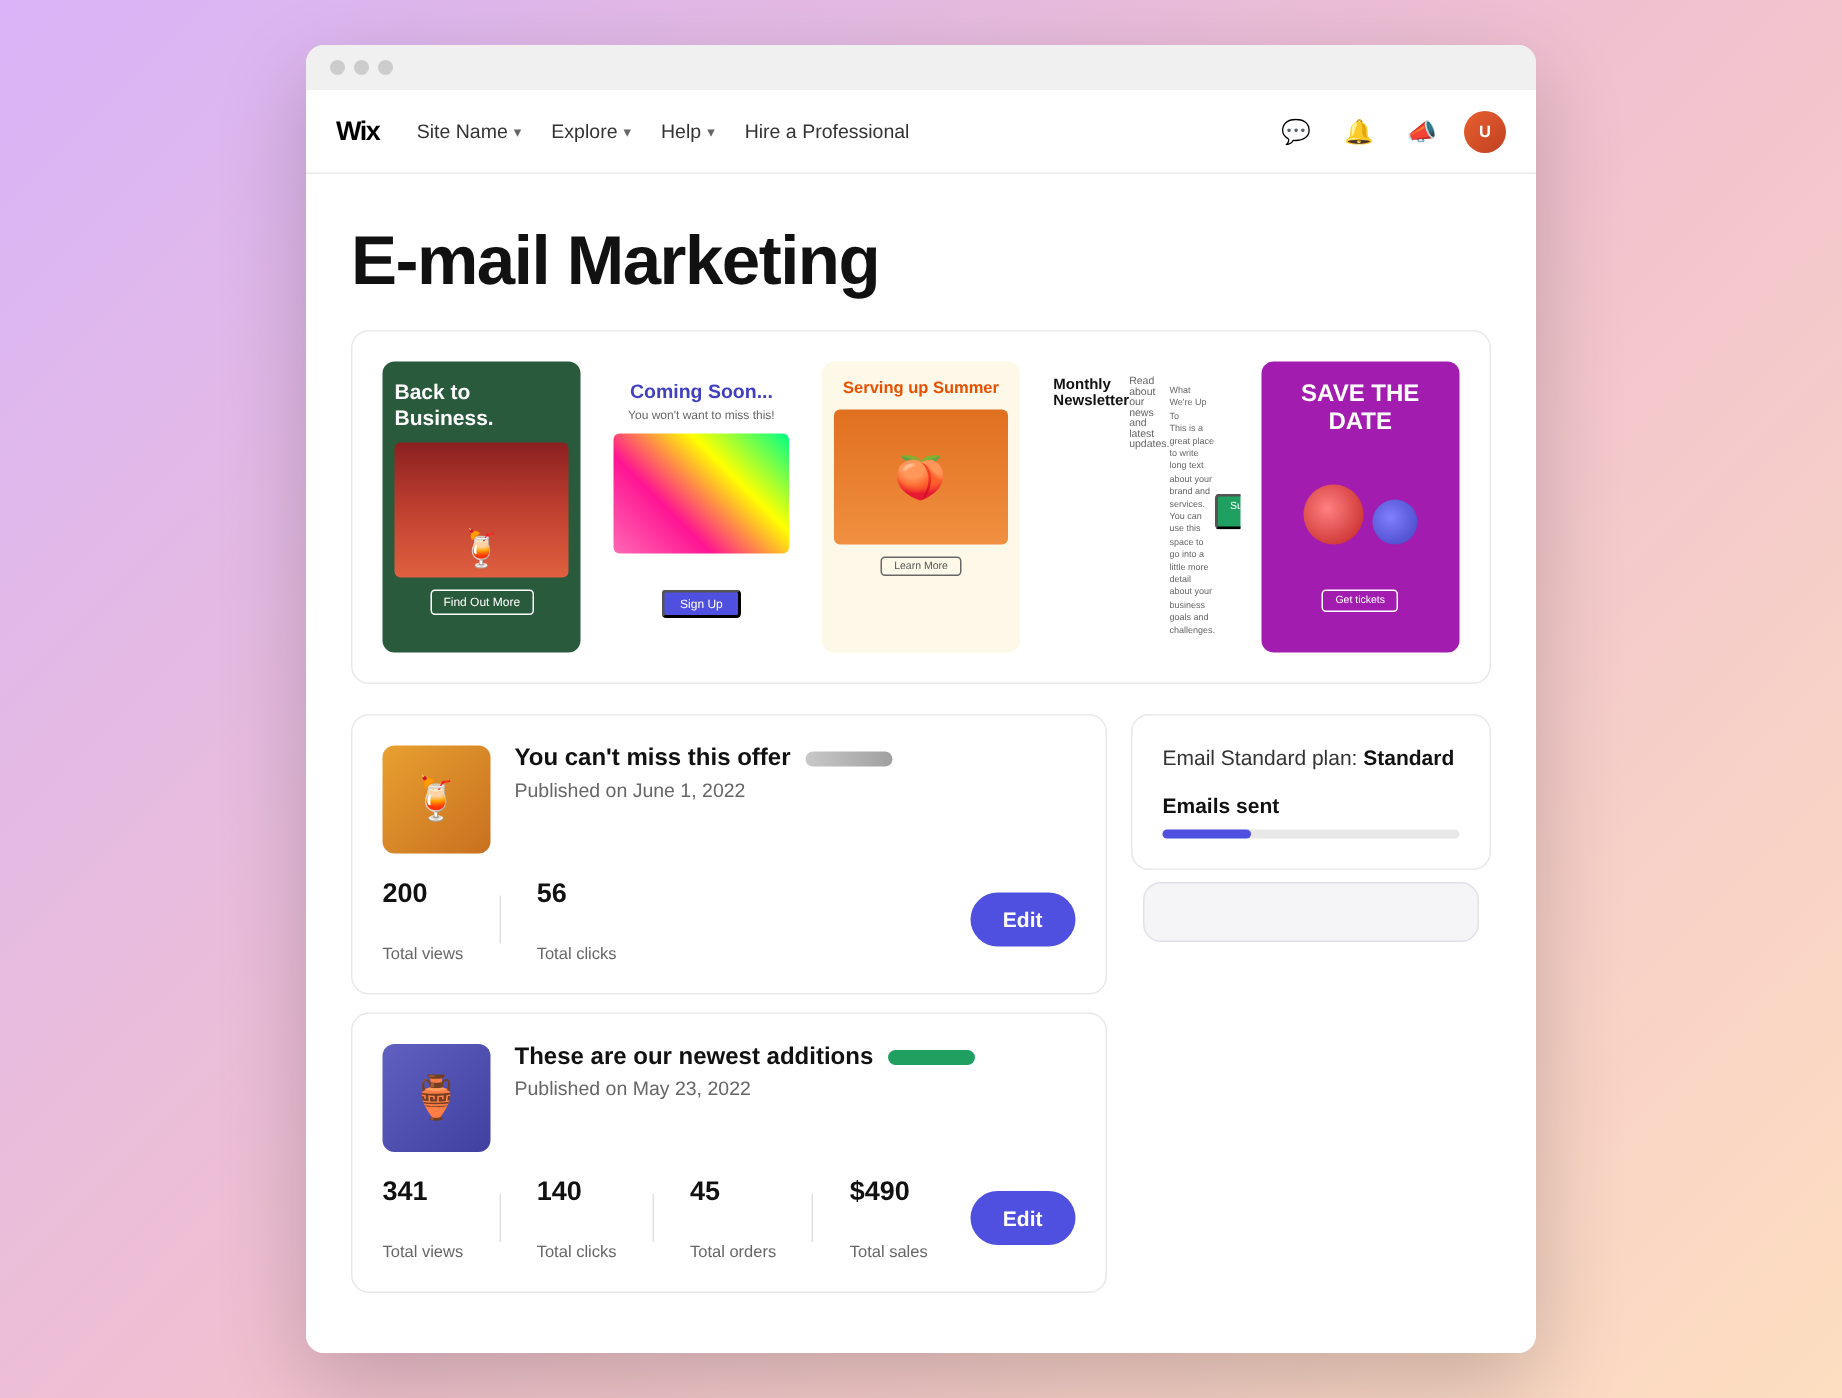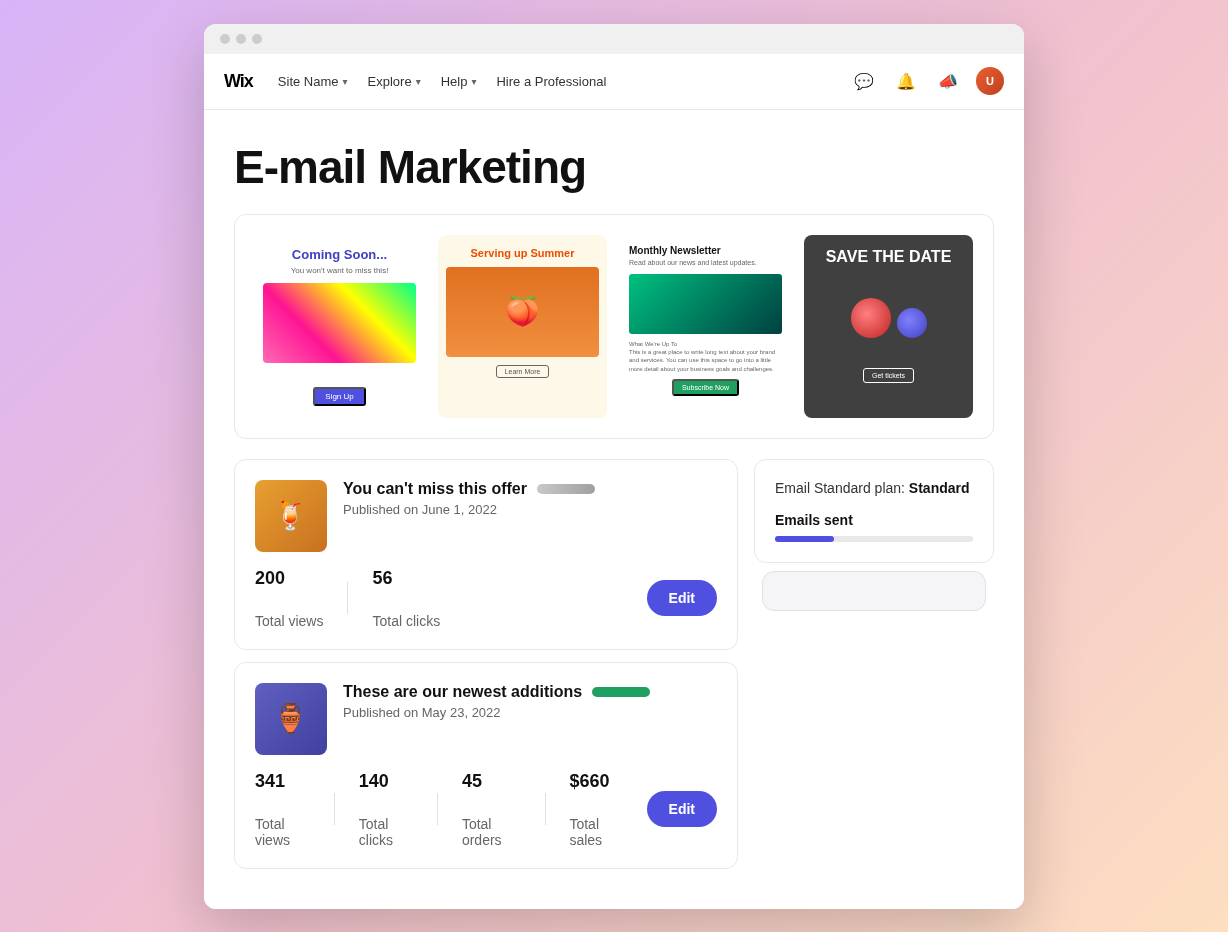--- a/index.html
+++ b/index.html
@@ -191,21 +191,21 @@
     }
     .card-3-btn {
       margin-top: 8px;
       background: transparent; border: 1px solid #666; color: #555;
       font-size: 7px; padding: 2px 8px; border-radius: 3px; cursor: pointer;
     }
 
     
     .card-4 {
       background: #fff;
-      display: flex; flex-direction: column;
+      display: flex; flex-direction: row;
       padding: 10px 8px;
     }
     .card-4-title {
       font-size: 10px; font-weight: 900; color: #111; margin-bottom: 3px;
     }
     .card-4-sub {
       font-size: 7px; color: #666; margin-bottom: 8px;
     }
     .card-4-img {
       width: 100%; height: 60px;
@@ -217,21 +217,21 @@
     }
     .card-4-btn {
       margin-top: 6px;
       background: #20a060; color: #fff;
       font-size: 7px; padding: 3px 8px; border-radius: 3px; cursor: pointer;
       align-self: center;
     }
 
     
     .card-5 {
-      background: #404040;
+      background: #a21caf;
       display: flex; flex-direction: column; align-items: center; justify-content: flex-start;
       padding: 12px 8px;
     }
     .card-5-title {
       font-size: 16px; font-weight: 900; color: #fff; text-align: center;
       line-height: 1.2; margin-bottom: 12px;
     }
     .card-5-img {
       width: 100%; height: 80px;
       display: flex; align-items: center; justify-content: center;
@@ -314,21 +314,21 @@
     }
 
     .campaign-stats {
       display: flex; gap: 24px; align-items: center;
     }
     .stat-item { }
     .stat-number {
       font-size: 18px; font-weight: 700; color: #111;
     }
     .stat-label {
-      font-size: 14px; color: #666; margin-top: 24px;
+      font-size: 11px; color: #666; margin-top: 24px;
     }
     .stat-divider {
       width: 1px; height: 32px; background: #e0e0e0;
     }
 
     .edit-btn {
       margin-left: auto;
       background: #5050e0;
       color: #fff;
       border: none;
@@ -413,20 +413,25 @@
       <div class="nav-avatar">U</div>
     </div>
   </div>
 
   <div class="main-content">
 
     <h1 class="page-title">E-mail Marketing</h1>
 
     <div class="templates-row">
 
+      <div class="template-card card-1">
+        <div class="card-1-title">Back to Business.</div>
+        <div class="card-1-img"></div>
+        <button class="card-1-btn">Find Out More</button>
+      </div>
 
       <div class="template-card card-2">
         <div class="card-2-title">Coming Soon...</div>
         <div class="card-2-sub">You won't want to miss this!</div>
         <div class="card-2-img"></div>
         <button class="card-2-btn">Sign Up</button>
       </div>
 
       <div class="template-card card-3">
         <div class="card-3-title">Serving up Summer</div>
@@ -503,21 +508,21 @@
               <div class="stat-number">140</div>
               <div class="stat-label">Total clicks</div>
             </div>
             <div class="stat-divider"></div>
             <div class="stat-item">
               <div class="stat-number">45</div>
               <div class="stat-label">Total orders</div>
             </div>
             <div class="stat-divider"></div>
             <div class="stat-item">
-              <div class="stat-number">$660</div>
+              <div class="stat-number">$490</div>
               <div class="stat-label">Total sales</div>
             </div>
             <button class="edit-btn">Edit</button>
           </div>
         </div>
 
       </div>
 
       <div class="right-panel">
         <div class="plan-card">

